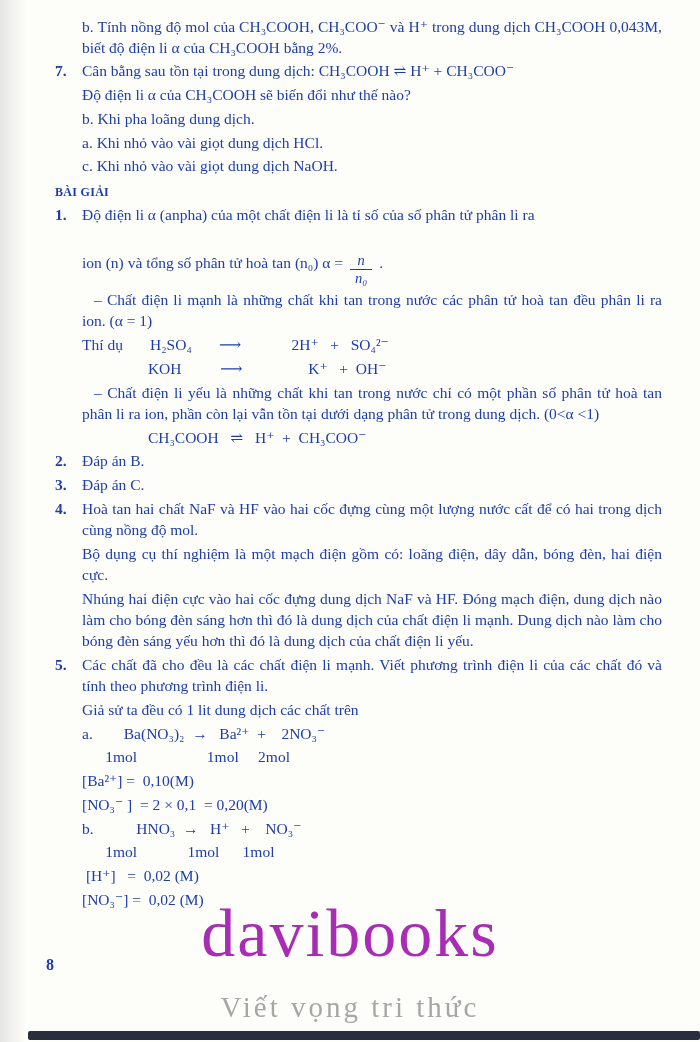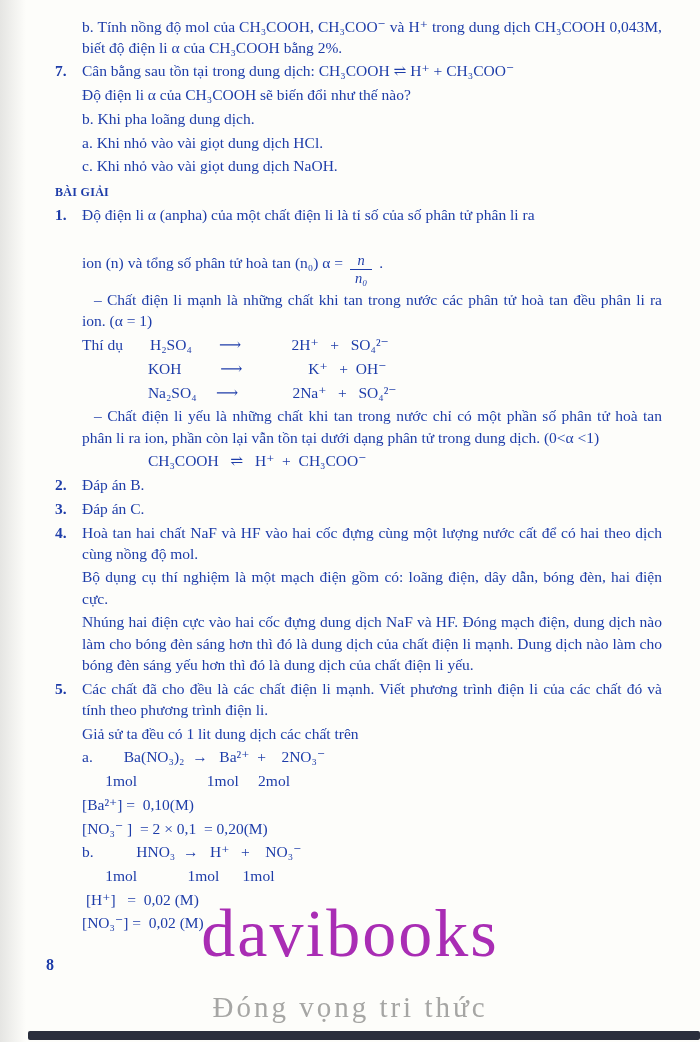--- a/index.html
+++ b/index.html
@@ -75,37 +75,36 @@
         <span>ion (n) và tổng số phân tử hoà tan (n₀) α = </span>
         <span class="frac">
           <span class="top">n</span>
           <span class="bot">n₀</span>
         </span>
         <span>.</span>
       </div>
       <div class="blk dash">– Chất điện li mạnh là những chất khi tan trong nước các phân tử hoà tan đều phân li ra ion. (α = 1)</div>
       <div class="blk eq">Thí dụ       H₂SO₄       ⟶             2H⁺   +   SO₄²⁻</div>
       <div class="blk eq">                 KOH          ⟶                 K⁺   +  OH⁻</div>
-      <div class="blk eq">                 Na₂SO₄     ⟶              2Na⁺   +   SO₄²⁻</div>
       <div class="blk dash">– Chất điện li yếu là những chất khi tan trong nước chỉ có một phần số phân tử hoà tan phân li ra ion, phần còn lại vẫn tồn tại dưới dạng phân tử trong dung dịch. (0&lt;α &lt;1)</div>
       <div class="blk eq">                 CH₃COOH   ⇌   H⁺  +  CH₃COO⁻</div>
       <div class="blk num"><span class="lbl">2.</span><span>Đáp án B.</span></div>
       <div class="blk num"><span class="lbl">3.</span><span>Đáp án C.</span></div>
-      <div class="blk num"><span class="lbl">4.</span><span>Hoà tan hai chất NaF và HF  vào hai cốc đựng cùng một lượng nước cất để có hai theo dịch  cùng nồng độ mol.</span></div>
+      <div class="blk num"><span class="lbl">4.</span><span>Hoà tan hai chất NaF và HF  vào hai cốc đựng cùng một lượng nước cất để có hai trong dịch  cùng nồng độ mol.</span></div>
       <div class="blk body">Bộ dụng cụ thí nghiệm là một mạch điện gồm có: loãng điện, dây dẫn, bóng đèn, hai điện cực.</div>
       <div class="blk body">Nhúng hai điện cực vào hai cốc đựng dung dịch NaF và HF. Đóng mạch điện, dung dịch nào làm cho bóng đèn sáng hơn thì đó là dung dịch của chất điện li mạnh. Dung dịch nào làm cho bóng đèn sáng yếu hơn thì đó là dung dịch của chất điện li yếu.</div>
       <div class="blk num"><span class="lbl">5.</span><span>Các chất đã cho đều là các chất điện li mạnh. Viết phương trình điện li của các chất đó và tính theo phương trình điện li.</span></div>
       <div class="blk body">Giả sử ta đều có 1 lit dung dịch các chất trên</div>
       <div class="blk eq">a.        Ba(NO₃)₂  →   Ba²⁺  +    2NO₃⁻</div>
       <div class="blk eq">      1mol                  1mol     2mol</div>
       <div class="blk eq">[Ba²⁺] =  0,10(M)</div>
       <div class="blk eq">[NO₃⁻ ]  = 2 × 0,1  = 0,20(M)</div>
       <div class="blk eq">b.           HNO₃  →   H⁺   +    NO₃⁻</div>
       <div class="blk eq">      1mol             1mol      1mol</div>
       <div class="blk eq"> [H⁺]   =  0,02 (M)</div>
       <div class="blk eq">[NO₃⁻] =  0,02 (M)</div>
     </div>
 
   <div class="watermark">davibooks</div>
-  <div class="watermark-sub">Đóng vọng tri thức</div>
+  <div class="watermark-sub">Viết vọng tri thức</div>
   <div class="page-number">8</div>
   <div class="bottom-bar"></div>
 </div>
 
 </body></html>

